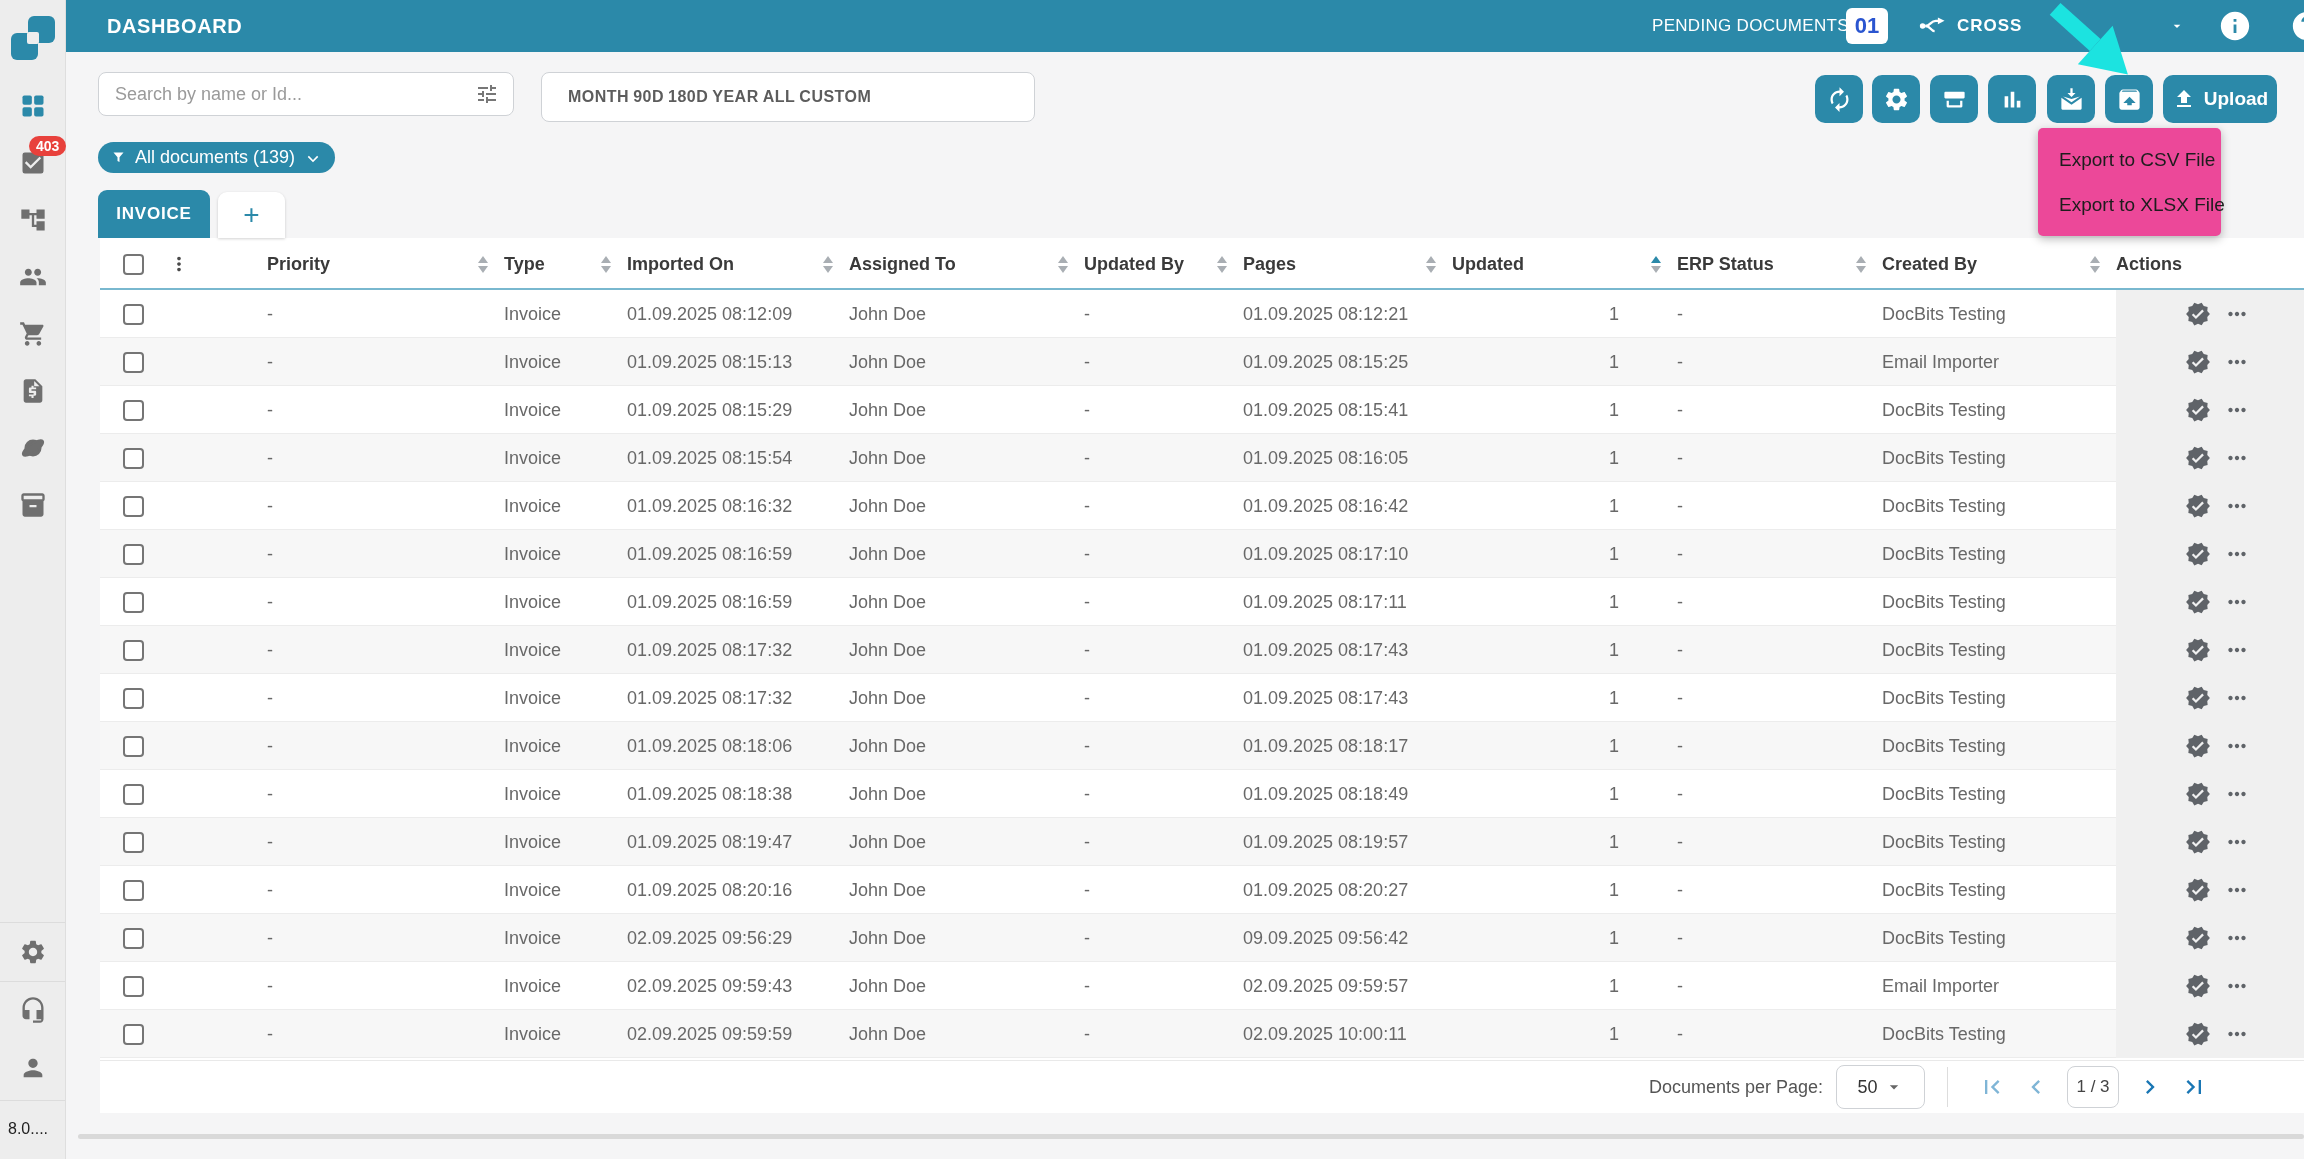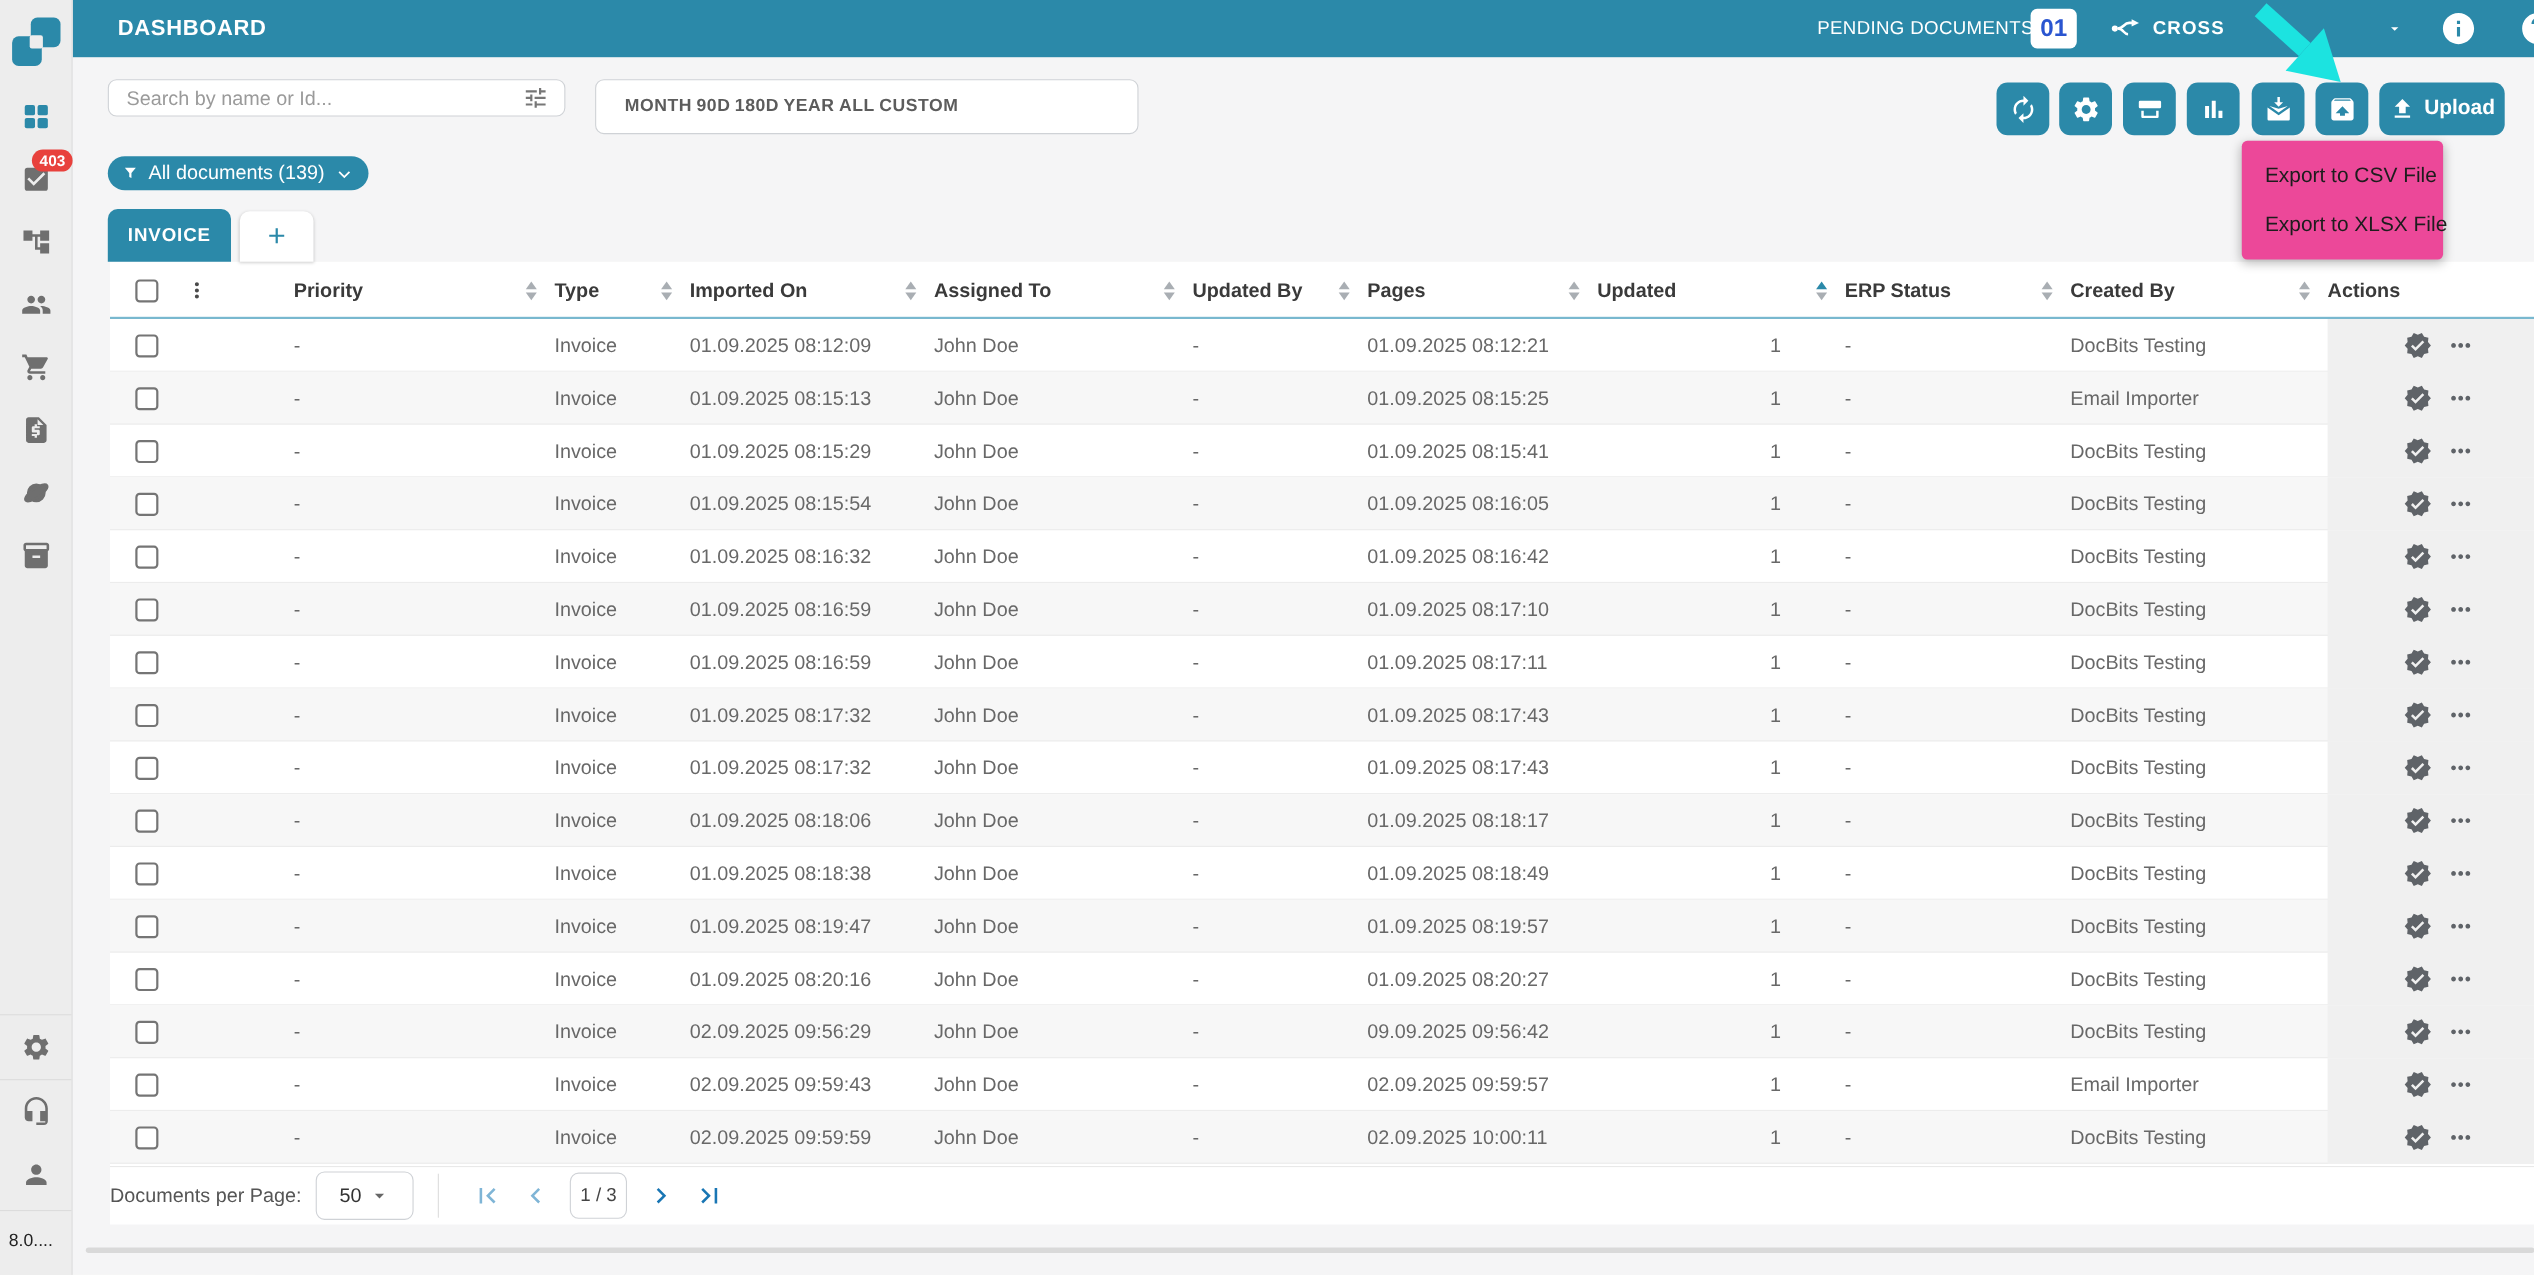--- a/index.html
+++ b/index.html
@@ -46,21 +46,21 @@
   .tb-brand svg{width:30px;height:28px}
   .tb-brand-label{font-size:17px;font-weight:600;letter-spacing:1px}
   .tb-caret{position:absolute;left:2100px;top:18px;cursor:pointer}
   .tb-caret svg{width:22px;height:16px;fill:#fff}
   .tb-round{position:absolute;top:9px;width:34px;height:34px;cursor:pointer}
   .tb-round svg{width:34px;height:34px;fill:#fff}
   .tb-info{left:2152px}
   .tb-help{left:2224px}
 
   
-  .search-box{position:absolute;left:98px;top:72px;width:416px;height:34px;background:#fff;border:1.5px solid #cfd2d6;border-radius:8px;display:flex;align-items:center;padding:0 14px;z-index:3}
+  .search-box{position:absolute;left:98px;top:72px;width:416px;height:44px;background:#fff;border:1.5px solid #cfd2d6;border-radius:8px;display:flex;align-items:center;padding:0 14px;z-index:3}
   .search-box input{flex:1;border:none;outline:none;font-size:18px;color:#444;font-family:inherit;background:transparent}
   .search-box input::placeholder{color:#9a9a9a}
   .search-box .tune svg{width:24px;height:24px;fill:#777;cursor:pointer}
   .range-group{position:absolute;left:541px;top:72px;width:494px;height:50px;background:#fff;border:1.5px solid #cfd2d6;border-radius:8px;display:flex;align-items:center;justify-content:flex-start;padding:0 24px;z-index:3}
   .range-btn{font-size:16px;font-weight:bold;color:#5c5c5c;letter-spacing:.5px;cursor:pointer;background:none;border:none;font-family:inherit;padding:4px 2px}
 
   .icon-btn{position:absolute;top:75px;width:48px;height:48px;background:var(--accent);border-radius:10px;display:flex;align-items:center;justify-content:center;cursor:pointer;z-index:3}
   .icon-btn svg{width:27px;height:27px;fill:#fff}
   .upload-btn{position:absolute;left:2163px;top:75px;width:114px;height:48px;background:var(--accent);border-radius:10px;display:flex;align-items:center;justify-content:center;gap:8px;color:#fff;font-size:19px;font-weight:600;cursor:pointer;z-index:3}
   .upload-btn svg{width:24px;height:24px;fill:#fff}
@@ -86,21 +86,21 @@
   .kebab svg{width:22px;height:22px;fill:#4a4a4a}
   .sort{display:flex;flex-direction:column;gap:3px;margin-left:auto;margin-right:16px}
   .sort i{display:block;width:0;height:0;border-left:5px solid transparent;border-right:5px solid transparent}
   .sort .up{border-bottom:7px solid #a9aeb3}
   .sort .dn{border-top:7px solid #a9aeb3}
   .sort .up.on{border-bottom-color:var(--accent)}
   .act-ic{cursor:pointer}
   .act-ic svg{width:26px;height:26px;fill:#5f6368}
 
   
-  .pagerow{position:absolute;left:0;right:0;bottom:0;height:53px;border-top:1px solid #e9e9e9;display:flex;align-items:center;justify-content:flex-start;padding-right:88px;background:#fff}
+  .pagerow{position:absolute;left:0;right:0;bottom:0;height:53px;border-top:1px solid #e9e9e9;display:flex;align-items:center;justify-content:flex-end;padding-right:88px;background:#fff}
   .pp-label{font-size:18px;color:#555}
   .pp-select{margin-left:13px;width:89px;height:44px;border:1.5px solid #cfd2d6;border-radius:8px;display:flex;align-items:center;justify-content:center;gap:6px;font-size:18px;color:#333;cursor:pointer;background:#fff}
   .pp-select svg{width:20px;height:20px;fill:#666}
   .pg-divider{width:1px;height:40px;background:#ddd;margin:0 22px}
   .pg-btn{width:30px;height:30px;display:flex;align-items:center;justify-content:center;cursor:pointer;margin:0 7px}
   .pg-btn svg{width:28px;height:28px}
   .pg-btn.dis svg{fill:#7fb5d6}
   .pg-btn.en svg{fill:#1976b4}
   .pg-box{width:52px;height:42px;border:1.5px solid #cfd2d6;border-radius:8px;display:flex;align-items:center;justify-content:center;font-size:17px;color:#444;margin:0 9px;background:#fff}
 

